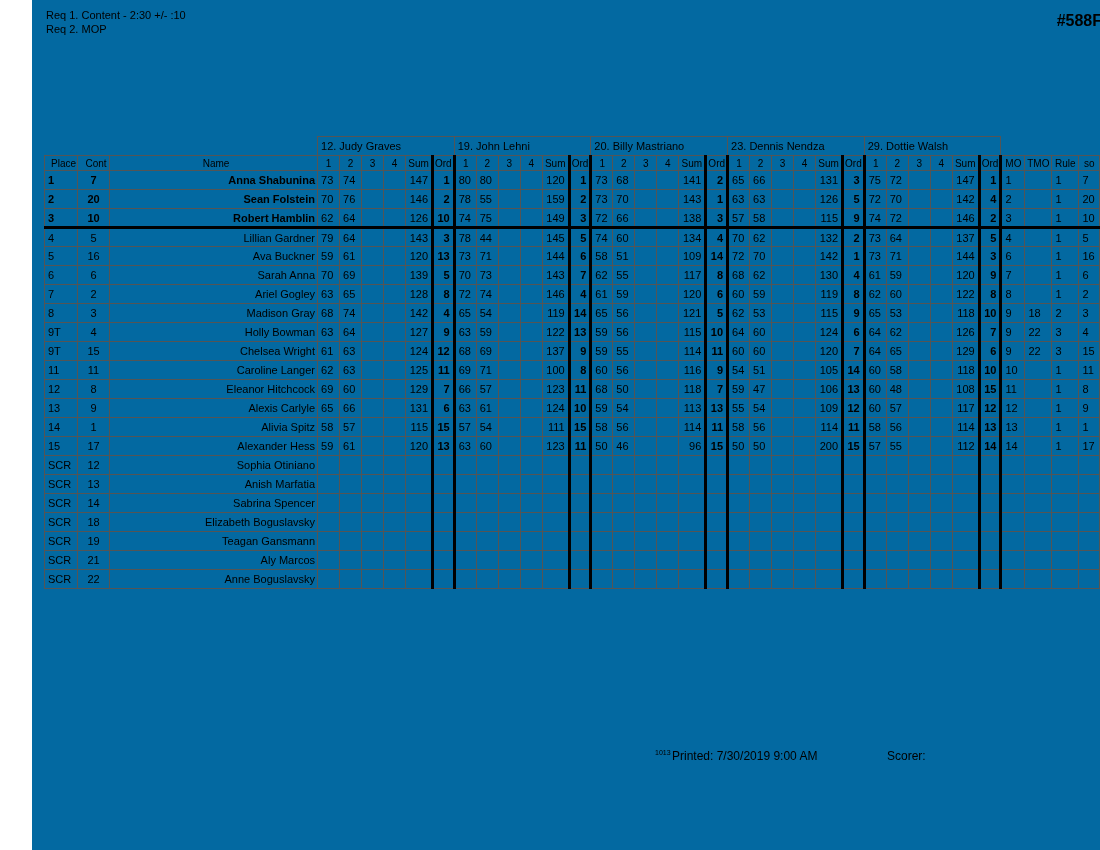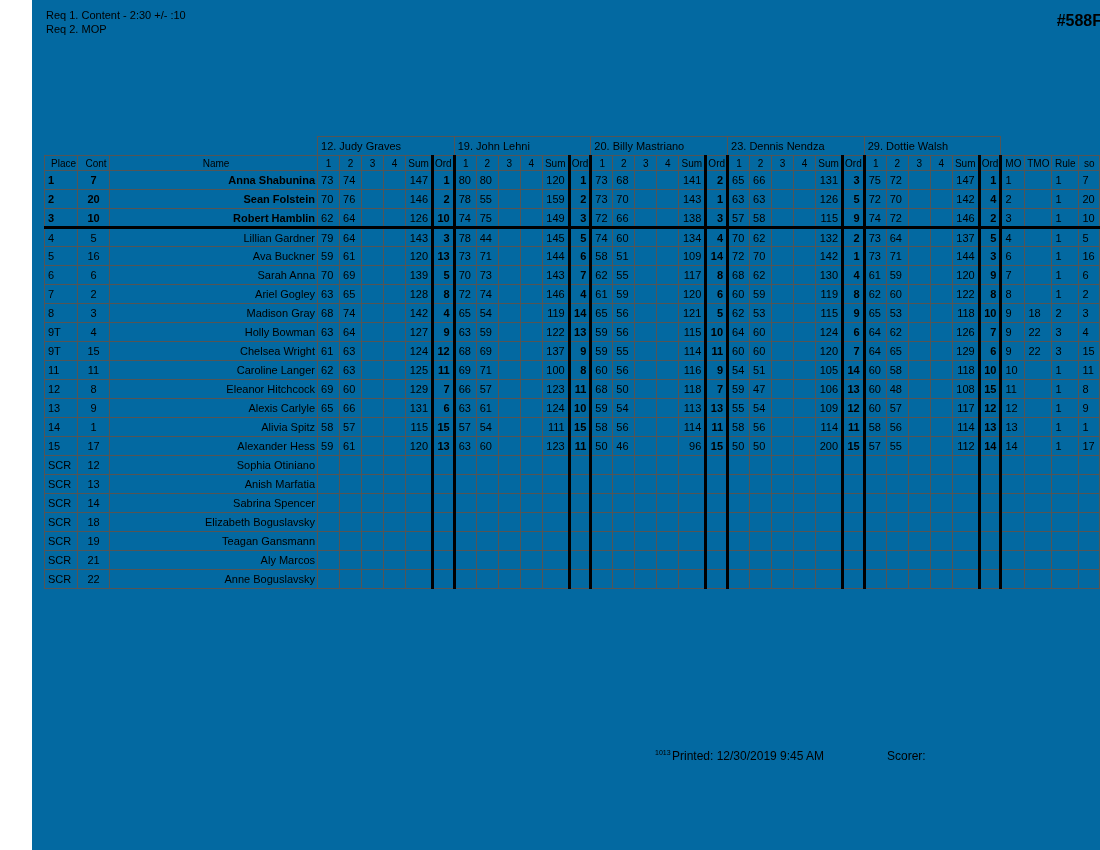--- a/index.html
+++ b/index.html
@@ -997,15 +997,15 @@
           <td class="ord ordline"></td>
           <td class="tail"></td>
           <td class="tail"></td>
           <td class="tail"></td>
           <td class="tail"></td>
         </tr>
       </tbody>
     </table>
 
   <div class="footnote">1013</div>
-  <div class="printed">Printed: 12/30/2019 9:45 AM</div>
+  <div class="printed">Printed: 7/30/2019 9:00 AM</div>
   <div class="scorer">Scorer:</div>
 </div>
 
 </body></html>

